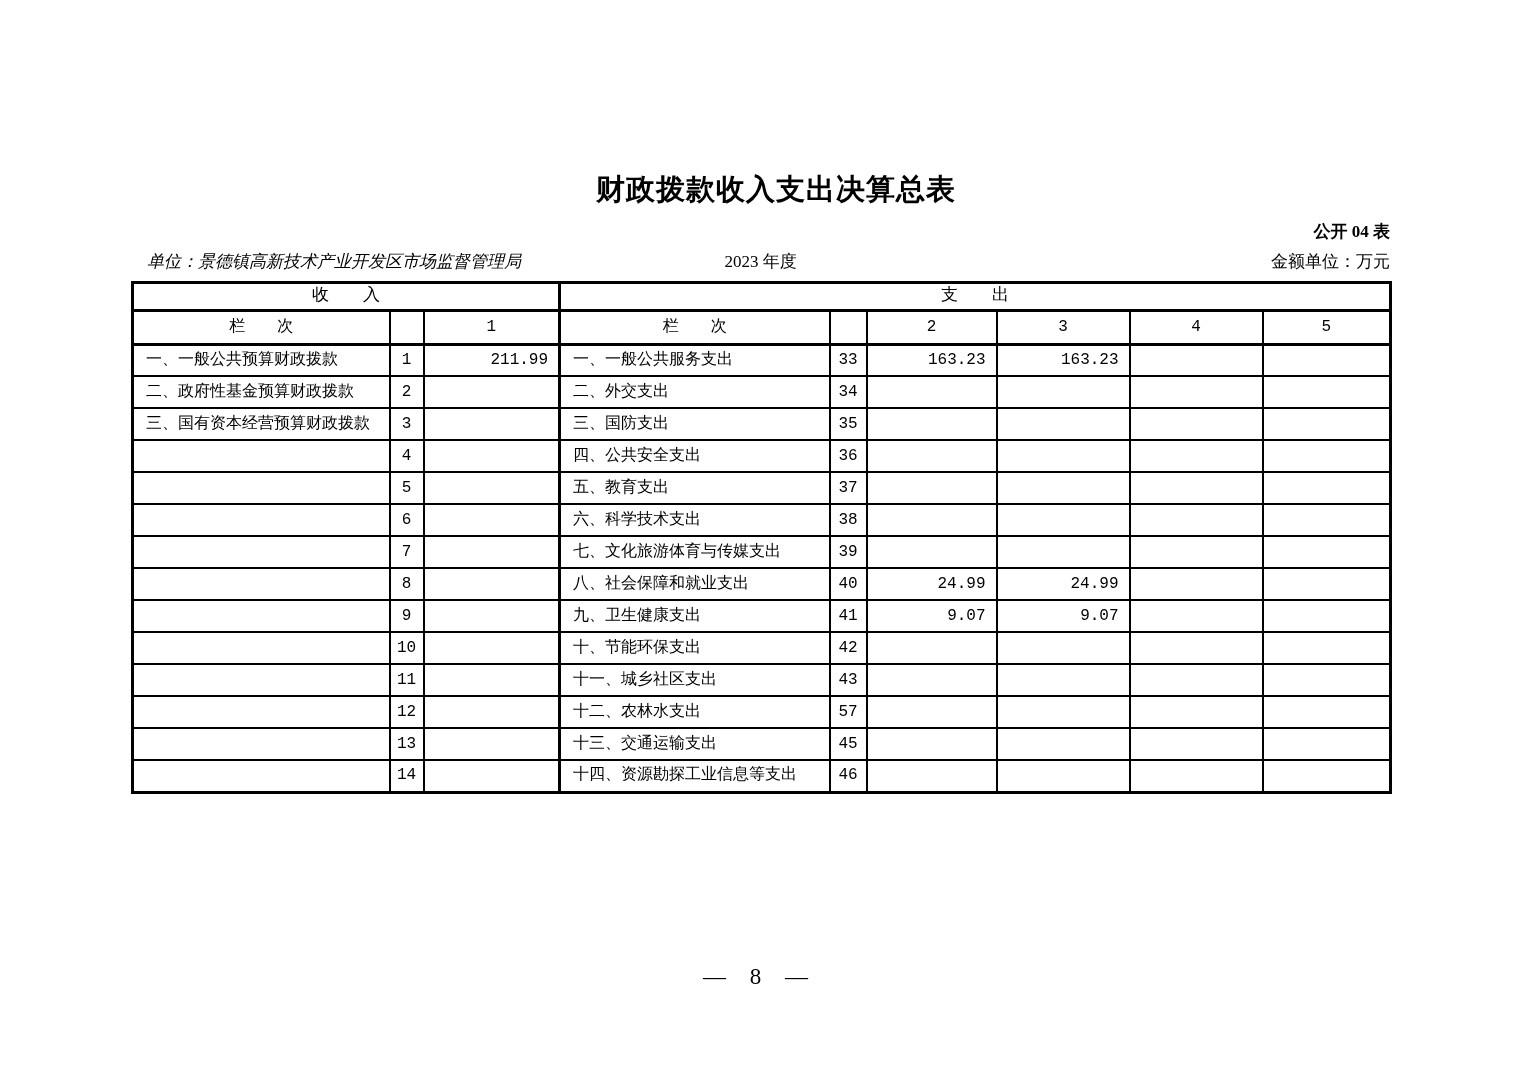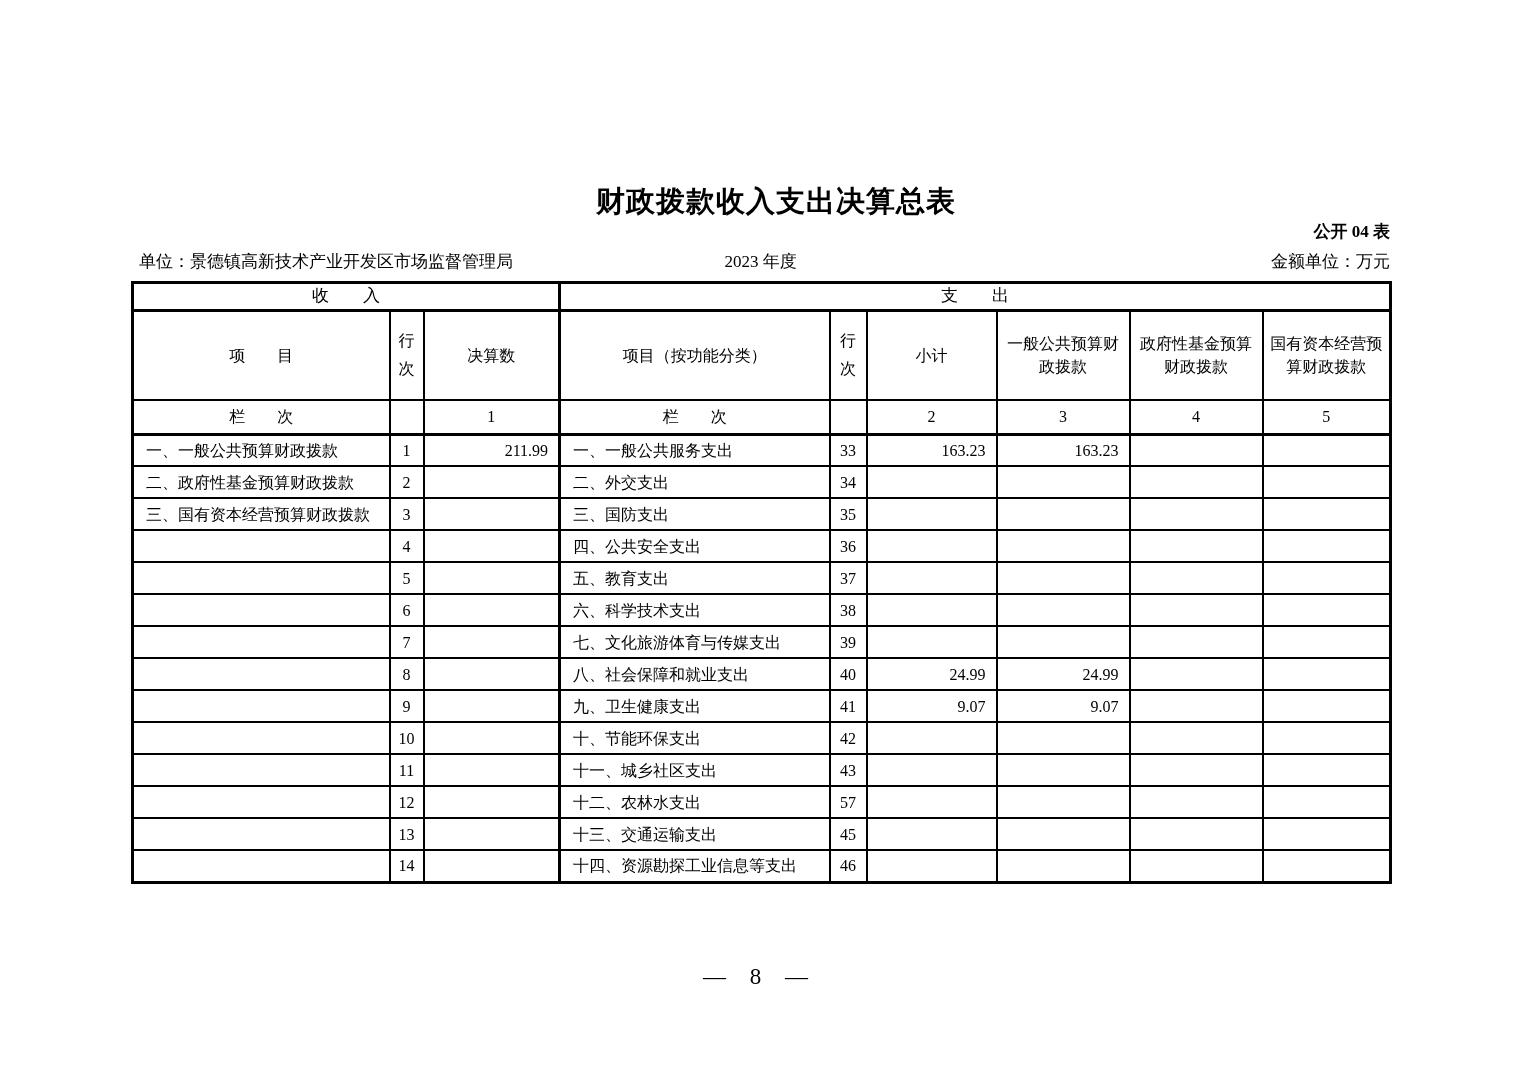--- a/index.html
+++ b/index.html
@@ -5,42 +5,43 @@
   * { margin: 0; padding: 0; box-sizing: border-box; }
   html, body { background: #ffffff; }
   body {
     width: 1520px; height: 1074px;
     position: relative;
     font-family: "Liberation Serif", "DejaVu Serif", serif;
     color: #000;
     overflow: hidden;
   }
   .title {
-    position: absolute; top: 182px; left: 0; width: 100%;
+    position: absolute; top: 170px; left: 0; width: 100%;
     text-align: center; font-size: 29px; font-weight: 700; letter-spacing: 1px; padding-left: 32px;
   }
   .form-code {
     position: absolute; top: 220px; right: 130px;
     font-size: 17px;
     font-weight: bold;
   }
   .info-line {
     position: absolute; top: 250px; left: 131px; width: 1259px; height: 24px;
     font-size: 17px;
   }
-  .info-line .unit   { position: absolute; left: 8px; top: 0; }
+  .info-line .unit   { position: absolute; left: 16px; top: 0; font-style: italic; }
   .info-line .year   { position: absolute; left: 0; top: 0; width: 100%; text-align: center; }
   .info-line .amount { position: absolute; right: 0; top: 0; }
 
   table.fiscal {
     position: absolute; top: 281px; left: 131px;
     width: 1259px;
     border-collapse: collapse;
     table-layout: fixed;
     border: 3px solid #000;
+    font-family: Liberation Mono, monospace;
   }
   table.fiscal th, table.fiscal td {
     border: 2px solid #000;
     font-size: 16px;
     font-weight: normal;
     overflow: hidden;
     line-height: 1.45;
   }
   tr.section-row td {
     height: 27px;
@@ -94,31 +95,20 @@
       <col style="width:130px">
     <col style="width:133px">
       <col style="width:133px">
       <col style="width:128px">
   </colgroup>
   <tbody>
     <tr class="section-row">
       <td colspan="3">收　　入</td>
       <td colspan="6" class="thick-left">支　　出</td>
     </tr>
-    <tr class="header-row">
-      <th>项　　目</th>
-      <th><span class="vtext">行次</span></th>
-      <th>决算数</th>
-      <th class="thick-left">项目（按功能分类）</th>
-      <th><span class="vtext">行次</span></th>
-      <th>小计</th>
-      <th>一般公共预算财政拨款</th>
-      <th>政府性基金预算财政拨款</th>
-      <th>国有资本经营预算财政拨款</th>
-    </tr>
     <tr class="index-row">
       <td>栏　　次</td>
       <td></td>
       <td>1</td>
       <td class="thick-left">栏　　次</td>
       <td></td>
       <td>2</td>
       <td>3</td>
       <td>4</td>
       <td>5</td>

